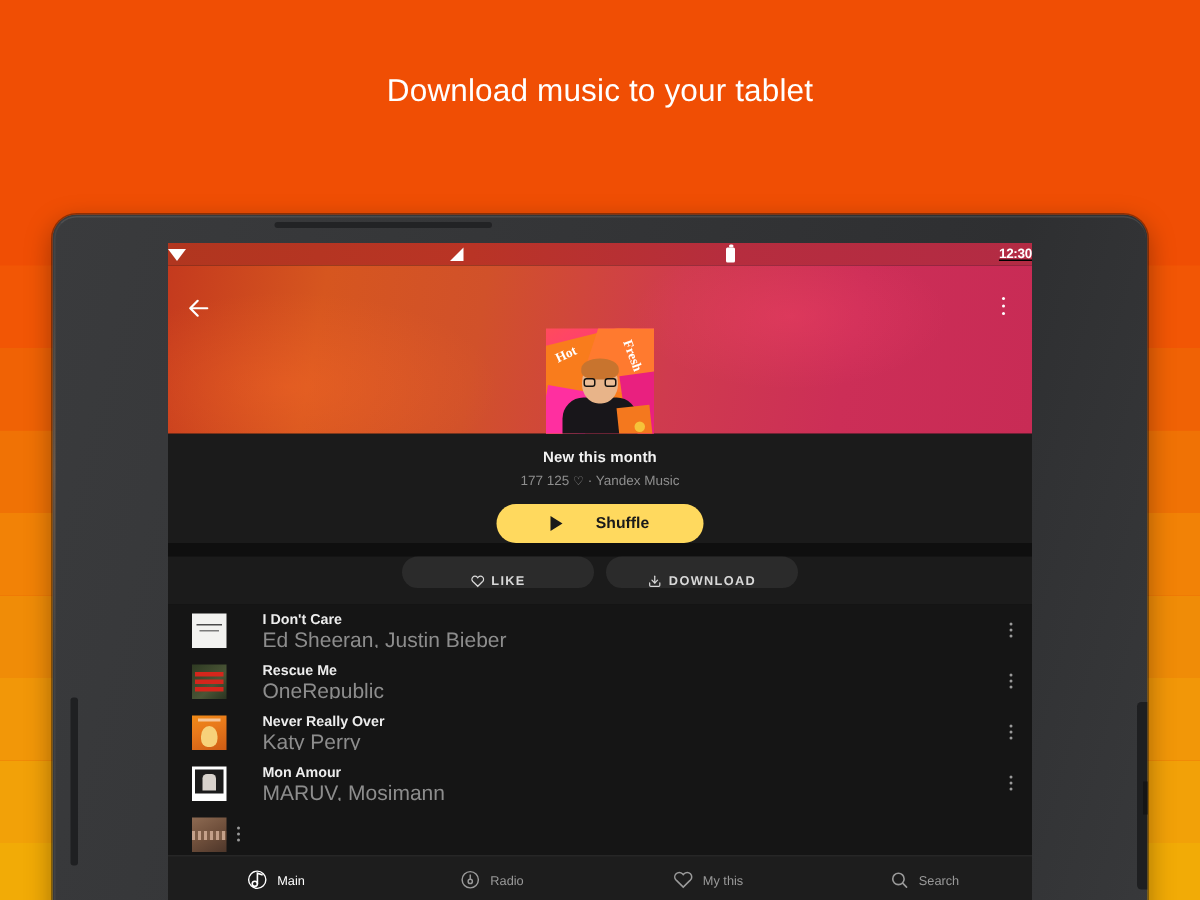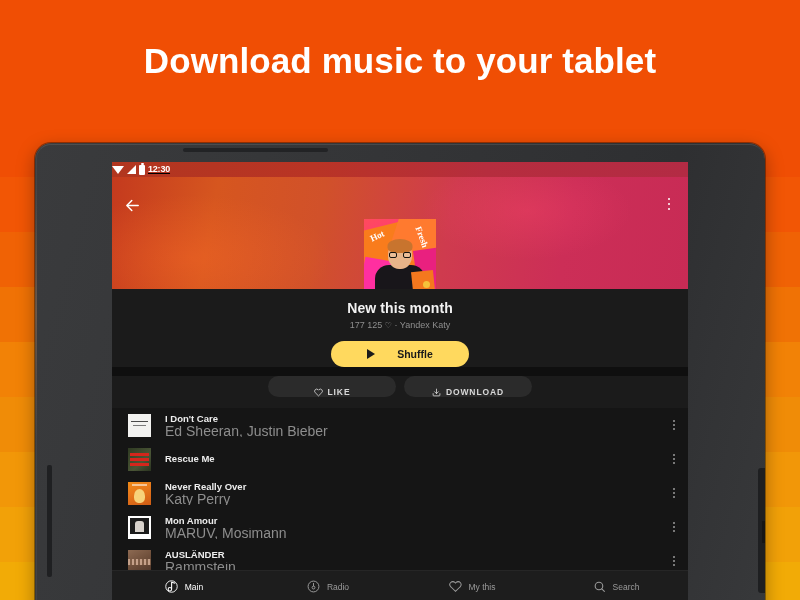--- a/index.html
+++ b/index.html
@@ -12,21 +12,21 @@
   #root { position: relative; width: 800px; height: 600px; overflow: hidden; }
 
   
   .bg-stripes { position: absolute; inset: 0; }
   .stripe { position: absolute; left: 0; width: 800px; }
 
   
   .headline {
     position: absolute; top: 0; left: 0; width: 800px; height: 122px;
     display: flex; align-items: center; justify-content: center;
-    color: #ffffff; font-size: 35px; font-weight: 700;
+    color: #ffffff; font-size: 21px; font-weight: 400;
     letter-spacing: .1px;
     text-align: center;
     z-index: 5;
   }
 
   
   .tablet {
     position: absolute;
     left: 35px; top: 143px;
     width: 730px; height: 500px;
@@ -76,22 +76,22 @@
     position: absolute; left: 77px; top: 19px;
     width: 576px; height: 440px;
     background: #0f0f0f;
     overflow: hidden;
   }
 
   
   .statusbar {
     position: relative; height: 15px; width: 100%;
     background: linear-gradient(90deg,#b1361f 0%,#b93425 35%,#b62d3e 65%,#b32b44 100%);
-    display: flex; align-items: center; justify-content: flex-start;
-    padding-right: 12px; gap: 3px; text-decoration: underline;
+    display: flex; align-items: center; justify-content: space-between;
+    padding-right: 0; gap: 3px; text-decoration: underline;
   }
   .sb-clock { color: #fff; font-size: 9px; font-weight: bold; letter-spacing: -.2px; line-height: 1; }
   .sb-ico { display: inline-block; }
   .wifi-ico { width: 0; height: 0; border-left: 6px solid transparent; border-right: 6px solid transparent; border-top: 8px solid #fff; }
   .sig-ico  { width: 0; height: 0; border-left: 9px solid transparent; border-bottom: 9px solid #fff; }
   .bat-ico  { width: 6px; height: 10px; background: #fff; position: relative; border-radius:1px; }
   .bat-ico::after { content:''; position:absolute; top:-2px; left:1.5px; width:3px; height:2px; background:#fff; border-radius:1px; }
 
   
   .banner {
@@ -131,21 +131,21 @@
   .ca-hair { position:absolute; left:50%; top:-2px; transform:translateX(-50%); width:25px; height:14px; border-radius:50% 50% 38% 38%; background:#c8742e; }
   .ca-glass { position:absolute; left:50%; top:11px; transform:translateX(-50%); width:22px; height:6px; }
   .ca-glass i { position:absolute; top:0; width:8px; height:6px; border:1.2px solid #15120f; border-radius:2px; background:rgba(255,255,255,.12); }
   .ca-glass i:first-child { left:0; } .ca-glass i:last-child { right:0; }
   .ca-body { position:absolute; left:50%; bottom:0; transform:translateX(-50%); width:50px; height:26px; border-radius:14px 14px 0 0; background:#18161a; }
   .ca-tile { position:absolute; right:2px; bottom:0; width:22px; height:20px; background:#f4781e; transform:rotate(-6deg); }
   .ca-dot  { position:absolute; right:6px; bottom:3px; width:7px; height:7px; border-radius:50%; background:#f5c23a; }
 
   
   .meta { text-align:center; padding-top:11px; background:#1b1b1b; }
-  .meta-title { color:#f2f2f2; font-size:14px; font-weight:700; letter-spacing:.1px; }
+  .meta-title { color:#f2f2f2; font-size:10px; font-weight:700; letter-spacing:.1px; }
   .meta-sub { color:#8e8e8e; font-size:9px; margin-top:4px; }
   .meta-sub .hrt { font-size:8px; }
 
   .shuffle-wrap { display:flex; justify-content:center; margin-top:11px; }
   .shuffle-btn {
     width: 138px; height: 26px; border-radius: 14px;
     background: #ffd95e; color: #1a1a1a;
     display:flex; align-items:center; justify-content:center; gap:22px;
     font-size:10.5px; font-weight:600; border:none; cursor:pointer;
     font-family:"Liberation Sans", sans-serif;
@@ -161,21 +161,21 @@
     font-family:"Liberation Sans", sans-serif;
   }
   .bg-dark { background:#1b1b1b; }
 
   
   .tracklist { background:#151515; }
   .track {
     display:flex; align-items:center; height:34px; padding:0 6px 0 16px; cursor:pointer;
   }
   .thumb { width:23px; height:23px; flex:none; overflow:hidden; position:relative; }
-  .t-txt { flex:1; margin-left:14px; min-width:0; }
+  .t-txt { flex:1; margin-left:24px; min-width:0; }
   .t-title { color:#ededed; font-size:9.5px; font-weight:700; line-height:12px; white-space:nowrap; overflow:hidden; text-overflow:ellipsis; }
   .t-artist { color:#8d8d8d; font-size:14px; line-height:11px; margin-top:1px; white-space:nowrap; overflow:hidden; text-overflow:ellipsis; }
   .t-kebab { width:16px; height:26px; display:flex; flex-direction:column; align-items:center; justify-content:center; gap:2px; flex:none; }
   .t-kebab i { width:2px; height:2px; border-radius:50%; background:#9a9a9a; display:block; }
 
   
   .art0 { background:#f2f2f0; }
   .art0::before { content:''; position:absolute; left:3px; top:7px; right:3px; height:1.5px; background:#4a4a4a; }
   .art0::after  { content:''; position:absolute; left:5px; top:11px; right:5px; height:1.5px; background:#7a7a7a; }
   .art1 { background:linear-gradient(135deg,#2e3a22,#4a5536 60%,#2a3320); }
@@ -272,21 +272,21 @@
             <div class="ca-dot"></div>
         </div>
       </div>
 
       <div class="meta">
         <div class="meta-title">New this month</div>
         <div class="meta-sub">
           <span>177 125</span>
           <span class="hrt">♡</span>
           <span>·</span>
-          <span>Yandex Katy</span>
+          <span>Yandex Music</span>
         </div>
         <div class="shuffle-wrap">
           <button class="shuffle-btn">
             <span class="play-tri"></span>
             <span>Shuffle</span>
           </button>
         </div>
       </div>
 
       <div class="actions">
@@ -316,20 +316,21 @@
             <div class="t-kebab">
               <i></i>
               <i></i>
               <i></i>
             </div>
           </div>
           <div class="track">
             <div class="thumb art1"></div>
             <div class="t-txt">
               <div class="t-title">Rescue Me</div>
+              <div class="t-artist">OneRepublic</div>
             </div>
             <div class="t-kebab">
               <i></i>
               <i></i>
               <i></i>
             </div>
           </div>
           <div class="track">
             <div class="thumb art2"></div>
             <div class="t-txt">
@@ -349,24 +350,20 @@
               <div class="t-artist">MARUV, Mosimann</div>
             </div>
             <div class="t-kebab">
               <i></i>
               <i></i>
               <i></i>
             </div>
           </div>
           <div class="track">
             <div class="thumb art4"></div>
-            <div class="t-txt">
-              <div class="t-title">AUSLÄNDER</div>
-              <div class="t-artist">Rammstein</div>
-            </div>
             <div class="t-kebab">
               <i></i>
               <i></i>
               <i></i>
             </div>
           </div>
         </div>
       <div class="screen-bottom-pad bg-dark"></div>
 
       <div class="bottomnav" id="bottomnav">

